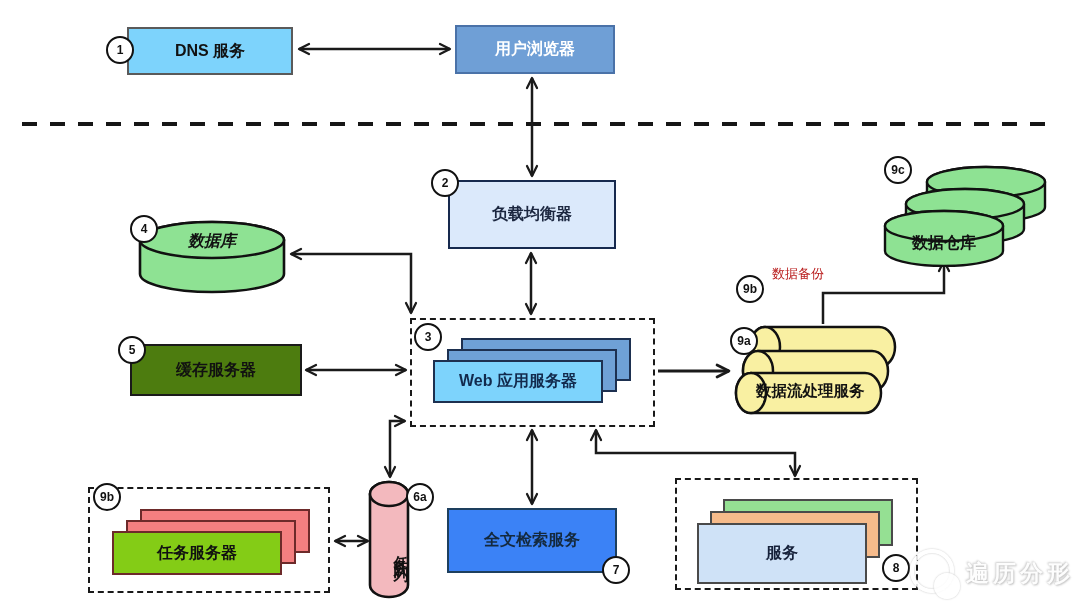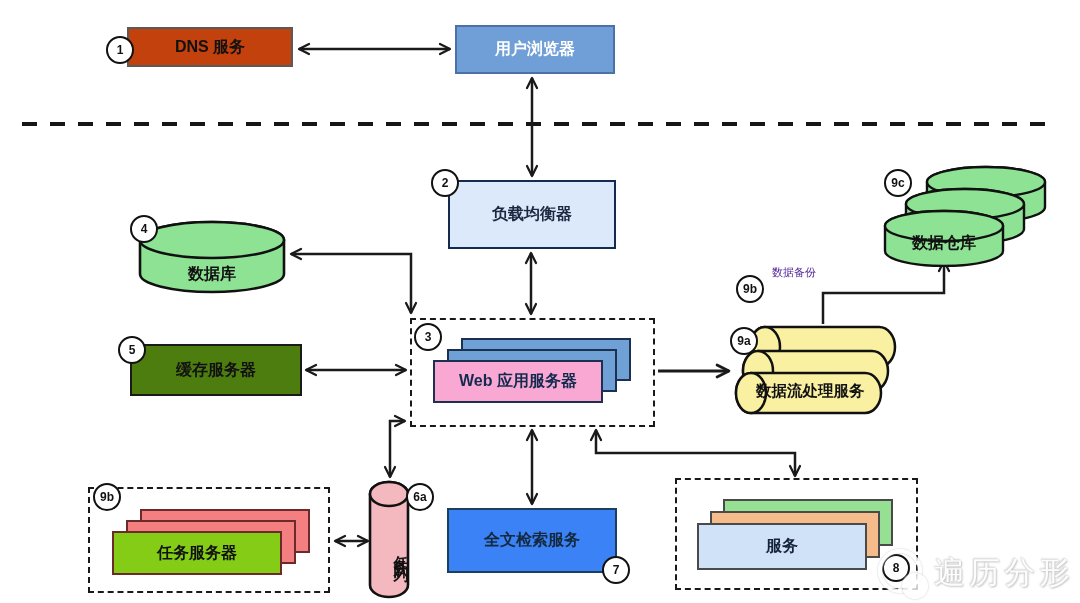--- a/index.html
+++ b/index.html
@@ -13,28 +13,28 @@
          border:2.5px solid #111;box-sizing:border-box;display:flex;align-items:center;
          justify-content:center;font-size:12px;font-weight:bold;color:#111;z-index:6;}
   .stackbox{position:absolute;box-sizing:border-box;z-index:3;display:flex;align-items:center;
             justify-content:center;font-weight:bold;font-size:16px;}
   .cyl{position:absolute;z-index:3;}
   .cyl .lbl{position:absolute;left:0;right:0;text-align:center;font-weight:bold;font-size:16px;color:#111;}
   .queue-lbl{position:absolute;left:0;right:0;top:22px;bottom:0;display:flex;justify-content:center;
              writing-mode:vertical-rl;font-weight:bold;font-size:15px;color:#111;letter-spacing:4px;}
   .pipe-lbl{position:absolute;left:22px;top:0;height:40px;display:flex;align-items:center;
             font-weight:bold;font-size:15.5px;color:#111;}
-  .backup-label{position:absolute;left:772px;top:265px;font-size:11px;color:#4c1d95;z-index:3;}
+  .backup-label{position:absolute;left:772px;top:265px;font-size:13px;color:#b91c1c;z-index:3;}
   .watermark{position:absolute;right:6px;bottom:4px;display:flex;align-items:center;gap:6px;z-index:20;opacity:.92;}
   .wm-logo{position:relative;width:52px;height:52px;}
   .wm-logo .c1{position:absolute;left:2px;top:2px;width:36px;height:36px;border-radius:50%;
                border:4px solid rgba(255,255,255,.95);box-shadow:0 0 2px #b5b5b5, inset 0 0 2px #b5b5b5;}
   .wm-logo .c2{position:absolute;right:0;bottom:0;width:26px;height:26px;border-radius:50%;
                background:rgba(255,255,255,.85);box-shadow:0 0 2px #b5b5b5;}
-  .wm-text{font-size:31px;font-weight:normal;color:rgba(255,255,255,.97);letter-spacing:4px;
+  .wm-text{font-size:23px;font-weight:bold;color:rgba(255,255,255,.97);letter-spacing:4px;
            text-shadow:0 0 1px #c0c0c0,1px 1px 2px #bdbdbd,-1px -1px 2px #cfcfcf;}
 </style>
 </head>
 <body>
 
 <div class="canvas">
 
   <svg class="connectors" width="1080" height="603" viewBox="0 0 1080 603">
     <defs>
       <marker id="av" viewBox="0 0 12 12" refX="10" refY="6" markerWidth="6" markerHeight="6" orient="auto-start-reverse" markerUnits="strokeWidth">
@@ -48,53 +48,53 @@
     <polyline points="291,254 411,254 411,313" fill="none" stroke="#1a1a1a" stroke-width="2.5" marker-start="url(#av)" marker-end="url(#av)"></polyline>
     <line x1="306" y1="370" x2="406" y2="370" stroke="#1a1a1a" stroke-width="2.5" marker-start="url(#av)" marker-end="url(#av)"></line>
     <line x1="658" y1="371" x2="729" y2="371" stroke="#1a1a1a" stroke-width="3" marker-end="url(#av)"></line>
     <polyline points="405,421 390,421 390,477" fill="none" stroke="#1a1a1a" stroke-width="2.5" marker-start="url(#av)" marker-end="url(#av)"></polyline>
     <line x1="335" y1="541" x2="368" y2="541" stroke="#1a1a1a" stroke-width="2.5" marker-start="url(#av)" marker-end="url(#av)"></line>
     <line x1="532" y1="430" x2="532" y2="504" stroke="#1a1a1a" stroke-width="2.5" marker-start="url(#av)" marker-end="url(#av)"></line>
     <polyline points="596,430 596,453 795,453 795,476" fill="none" stroke="#1a1a1a" stroke-width="2.5" marker-start="url(#av)" marker-end="url(#av)"></polyline>
     <polyline points="823,324 823,293 944,293 944,261" fill="none" stroke="#1a1a1a" stroke-width="2.5" marker-end="url(#av)"></polyline>
   </svg>
 
-  <div class="box" style="left:127px;top:27px;width:166px;height:40px;background:#c2410c;border-color:#5a5a5a;">
+  <div class="box" style="left:127px;top:27px;width:166px;height:48px;background:#7dd3fc;border-color:#5a5a5a;">
     <span>DNS 服务</span>
   </div>
   <div class="badge" style="left:106px;top:36px;">1</div>
 
   <div class="box" style="left:455px;top:25px;width:160px;height:49px;background:#6f9fd6;border-color:#4a72a8;color:#fff;">
     <span>用户浏览器</span>
   </div>
 
   <div class="box" style="left:448px;top:180px;width:168px;height:69px;background:#dbe9fb;border-color:#16294e;color:#1c2740;">
     <span>负载均衡器</span>
   </div>
   <div class="badge" style="left:431px;top:169px;">2</div>
 
   <div class="cyl" style="left:138px;top:220px;width:148px;height:74px;">
     <svg width="148" height="74">
       <path d="M2,20 a72,18 0 0 1 144,0 v34 a72,18 0 0 1 -144,0 z" fill="#8ee293" stroke="#111" stroke-width="2.6"></path>
       <ellipse cx="74" cy="20" rx="72" ry="18" fill="#8ee293" stroke="#111" stroke-width="2.6"></ellipse>
     </svg>
-    <div class="lbl" style="top:44px;">数据库</div>
+    <div class="lbl" style="top:11px;font-style:italic;">数据库</div>
   </div>
   <div class="badge" style="left:130px;top:215px;">4</div>
 
   <div class="box" style="left:130px;top:344px;width:172px;height:52px;background:#4d7c0f;border-color:#1a1a1a;">
     <span>缓存服务器</span>
   </div>
   <div class="badge" style="left:118px;top:336px;">5</div>
 
   <div class="group" style="left:410px;top:318px;width:245px;height:109px;"></div>
   <div class="badge" style="left:414px;top:323px;">3</div>
   <div class="stackbox" style="left:461px;top:338px;width:170px;height:43px;background:#6fa1d6;border:2.4px solid #1d3050;"></div>
   <div class="stackbox" style="left:447px;top:349px;width:170px;height:43px;background:#6fa1d6;border:2.4px solid #1d3050;"></div>
-  <div class="stackbox" style="left:433px;top:360px;width:170px;height:43px;background:#f9a8d4;border:2.4px solid #1d3050;color:#122a4d;">
+  <div class="stackbox" style="left:433px;top:360px;width:170px;height:43px;background:#7dd3fc;border:2.4px solid #1d3050;color:#122a4d;">
     <span>Web 应用服务器</span>
   </div>
 
   <div class="cyl" style="left:368px;top:480px;width:42px;height:120px;">
     <svg width="42" height="120">
       <path d="M2,14 a19,12 0 0 1 38,0 v91 a19,12 0 0 1 -38,0 z" fill="#f3b9be" stroke="#111" stroke-width="2.6"></path>
       <ellipse cx="21" cy="14" rx="19" ry="12" fill="#f3b9be" stroke="#111" stroke-width="2.6"></ellipse>
     </svg>
     <div class="queue-lbl">任务队列</div>
   </div>
@@ -109,21 +109,21 @@
   </div>
 
   <div class="box" style="left:447px;top:508px;width:170px;height:65px;background:#3b82f6;border-color:#1d3f5e;color:#14293d;">
     <span>全文检索服务</span>
   </div>
   <div class="badge" style="left:602px;top:556px;">7</div>
 
   <div class="group" style="left:675px;top:478px;width:243px;height:112px;"></div>
   <div class="stackbox" style="left:723px;top:499px;width:170px;height:47px;background:#95e093;border:2px solid #4a4a4a;"></div>
   <div class="stackbox" style="left:710px;top:511px;width:170px;height:47px;background:#f6bb8b;border:2px solid #4a4a4a;"></div>
-  <div class="stackbox" style="left:697px;top:523px;width:170px;height:47px;background:#cfe2f7;border:2px solid #4a4a4a;color:#16213a;">
+  <div class="stackbox" style="left:697px;top:523px;width:170px;height:61px;background:#cfe2f7;border:2px solid #4a4a4a;color:#16213a;">
     <span>服务</span>
   </div>
   <div class="badge" style="left:882px;top:554px;z-index:4;">8</div>
 
   <div class="cyl" style="left:748px;top:325px;width:152px;height:44px;">
     <svg width="152" height="44">
       <path d="M17,2 H131 a16,20 0 0 1 0,40 H17 a15,20 0 0 1 0,-40 z" fill="#f9f0a2" stroke="#111" stroke-width="2.5"></path>
       <ellipse cx="17" cy="22" rx="15" ry="20" fill="#f9f0a2" stroke="#111" stroke-width="2.5"></ellipse>
     </svg>
   </div>
@@ -157,21 +157,21 @@
       <ellipse cx="61" cy="17" rx="59" ry="15" fill="#8ee293" stroke="#111" stroke-width="2.4"></ellipse>
     </svg>
   </div>
   <div class="cyl" style="left:883px;top:209px;width:122px;height:58px;font-family:Liberation Mono, monospace;">
     <svg width="122" height="58">
       <path d="M2,17 a59,15 0 0 1 118,0 v25 a59,15 0 0 1 -118,0 z" fill="#8ee293" stroke="#111" stroke-width="2.4"></path>
       <ellipse cx="61" cy="17" rx="59" ry="15" fill="#8ee293" stroke="#111" stroke-width="2.4"></ellipse>
     </svg>
     <div class="lbl" style="top:24px;">数据仓库</div>
   </div>
-  <div class="badge" style="left:884px;top:169px;">9c</div>
+  <div class="badge" style="left:884px;top:156px;">9c</div>
 
   <div class="watermark">
     <div class="wm-logo">
       <div class="c1"></div>
         <div class="c2"></div>
     </div>
     <div class="wm-text">遍历分形</div>
   </div>
 
 </div>

